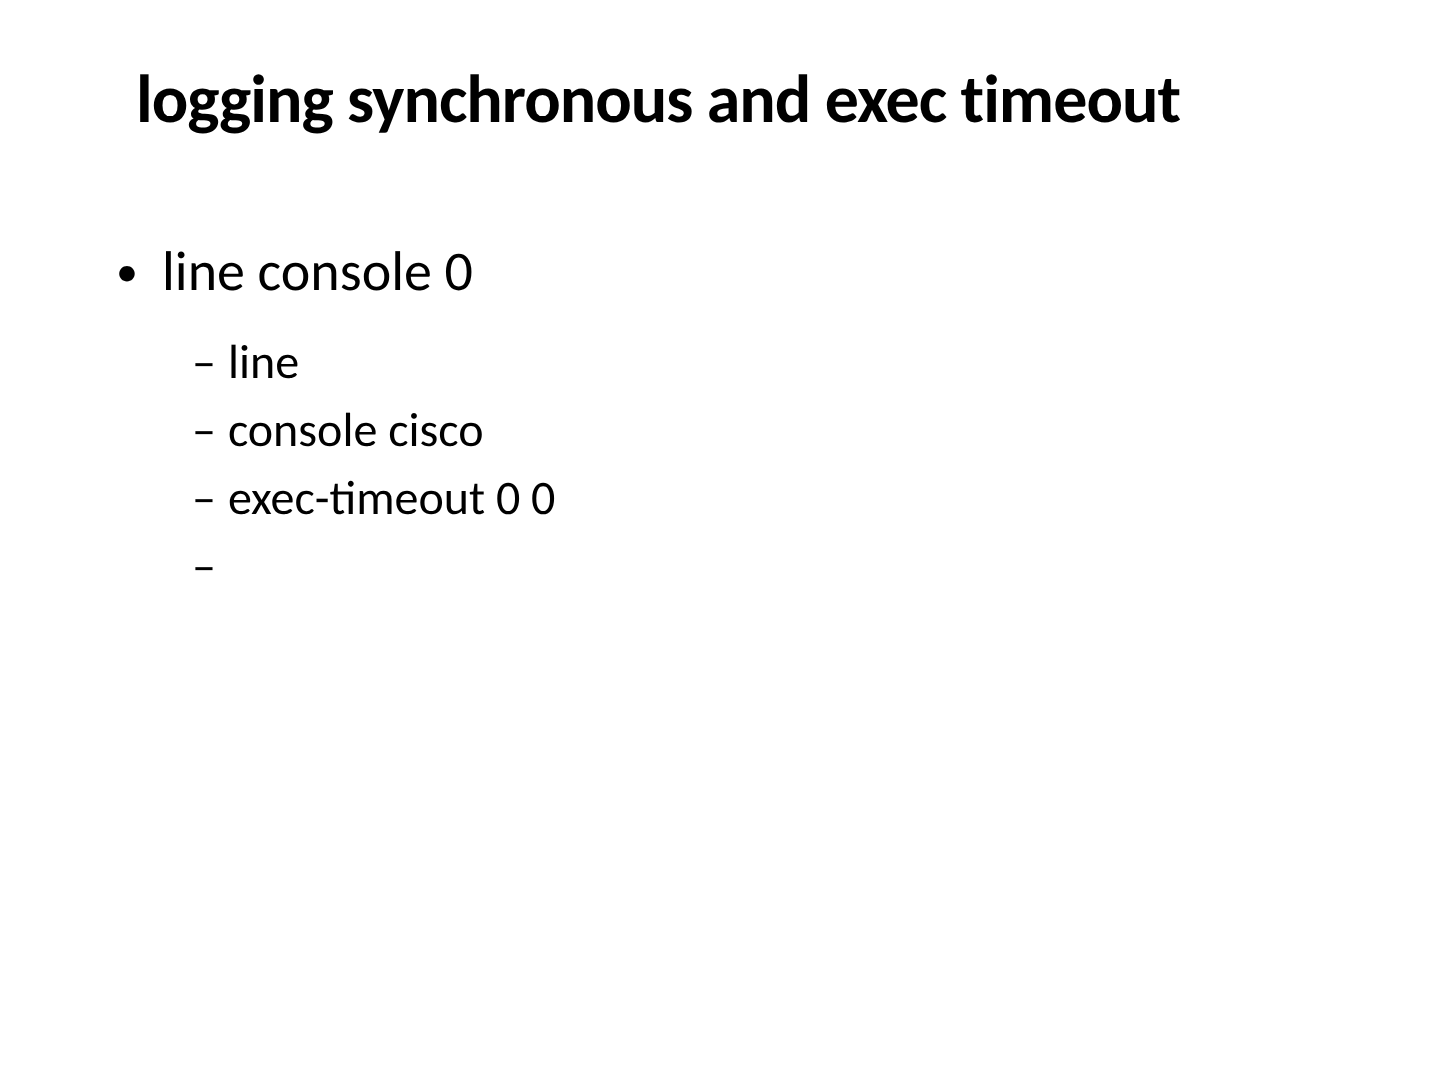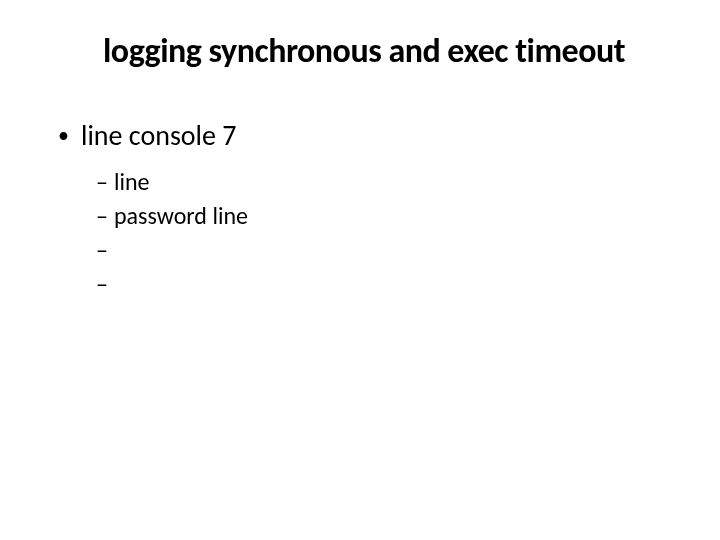--- a/index.html
+++ b/index.html
@@ -1,15 +1,15 @@
 <!DOCTYPE html>
 <html><head>
   <meta charset="utf-8">
   <style>
-    * { margin: 0; padding: 0; box-sizing: border-box; text-align: center; }
+    * { margin: 0; padding: 0; box-sizing: border-box; }
     body {
       width: 720px;
       height: 540px;
       background: #ffffff;
       font-family: Calibri, Arial, sans-serif;
       color: #000000;
       position: relative;
       overflow: hidden;
     }
     .slide {
@@ -59,32 +59,33 @@
     }
   </style>
 </head>
 <body>
 
 <div class="slide">
   <h1 class="title">logging synchronous and exec  timeout</h1>
 
   <div class="bullet-l1">
     <span class="dot">•</span>
-    <span class="text">line console 7</span>
+    <span class="text">line console 0</span>
   </div>
 
   <div class="sublist">
     <div class="bullet-l2">
       <span class="dash">–</span>
       <span class="text">line</span>
     </div>
     <div class="bullet-l2">
       <span class="dash">–</span>
-      <span class="text">password line</span>
+      <span class="text">console cisco</span>
     </div>
     <div class="bullet-l2">
       <span class="dash">–</span>
+      <span class="text">exec-timeout 0 0</span>
     </div>
     <div class="bullet-l2">
       <span class="dash">–</span>
     </div>
   </div>
 </div>
 
 </body></html>

